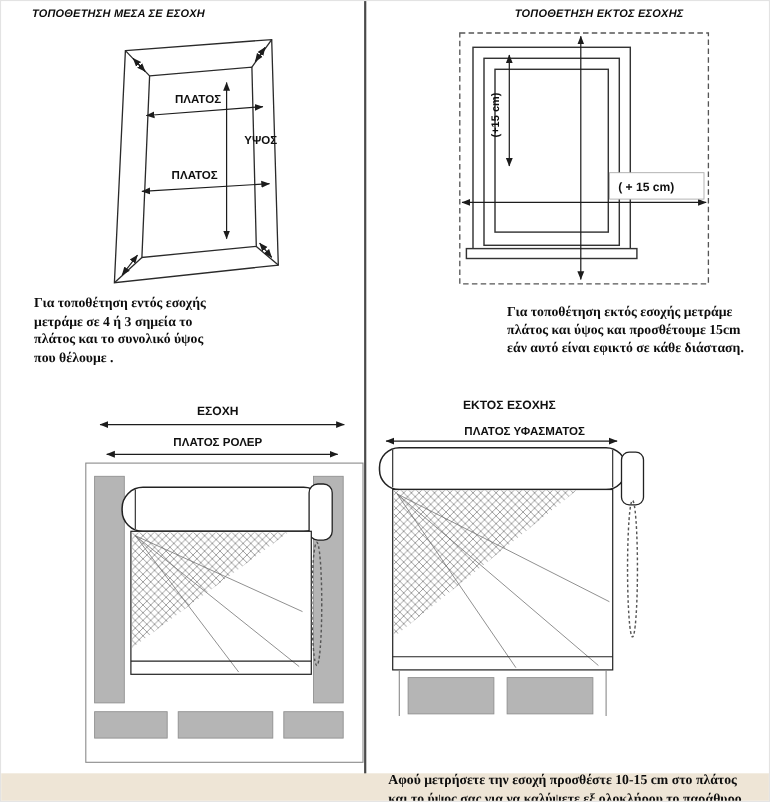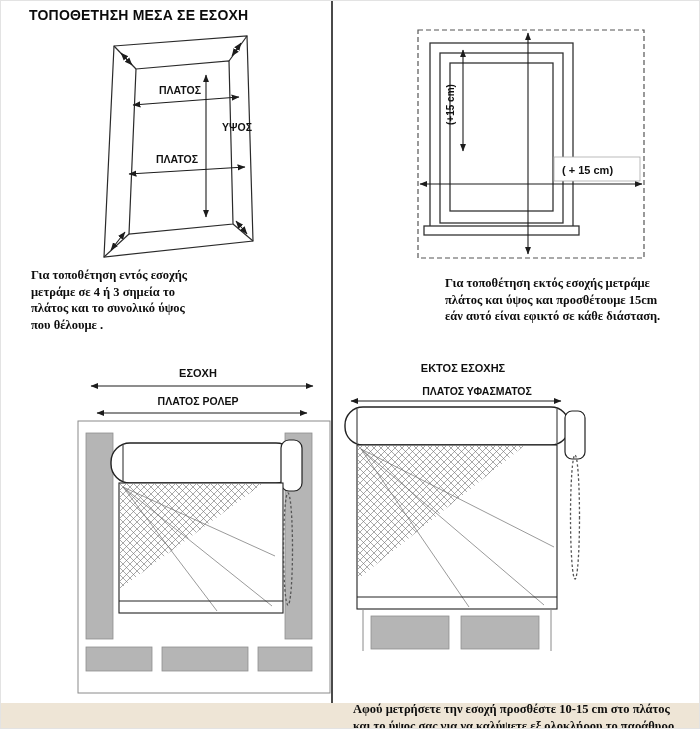--- a/index.html
+++ b/index.html
@@ -3,45 +3,46 @@
 <meta charset="utf-8">
 <style>
   html,body{margin:0;padding:0;background:#ffffff;}
   .page{
     position:relative;width:700px;height:729px;background:#ffffff;
     font-family:"Liberation Sans",sans-serif;color:#111;overflow:hidden;
     border:1px solid #e3e3e3;box-sizing:border-box;
   }
   .divider{position:absolute;left:330px;top:0;width:2px;height:703px;background:#4a4a4a;}
   .footer-strip{position:absolute;left:0;top:702px;width:700px;height:27px;background:#eee5d6;}
-  .title{position:absolute;font-size:14px;font-weight:bold;letter-spacing:.2px;color:#0b0b0b;white-space:nowrap;}
+  .title{position:absolute;font-size:10px;font-weight:bold;letter-spacing:.2px;color:#0b0b0b;white-space:nowrap;font-style:italic;}
   .title.tl{left:28px;top:6px;}
   .title.tr{left:467px;top:6px;}
   .caption{
     position:absolute;font-family:"Liberation Serif",serif;font-weight:700;
     font-size:12.5px;line-height:1.33;color:#0d0d0d;z-index:3;
   }
   .cap-tl{left:30px;top:266px;width:164px;}
-  .cap-tr{left:444px;top:274px;width:230px;}
+  .cap-tr{left:460px;top:274px;width:230px;}
   .cap-br{left:352px;top:652px;width:336px;margin-top:48px;}
   svg{position:absolute;display:block;}
   .svg-tl{left:70px;top:26px;}
   .svg-tr{left:395px;top:22px;}
   .svg-bl{left:66px;top:360px;}
   .svg-br{left:338px;top:356px;}
   svg text{font-family:"Liberation Sans",sans-serif;font-weight:bold;fill:#101010;}
 </style>
 </head>
 <body>
 
 <div class="page">
 
   <div class="divider"></div>
 
   <div class="title tl">ΤΟΠΟΘΕΤΗΣΗ ΜΕΣΑ ΣΕ ΕΣΟΧΗ</div>
+  <div class="title tr">ΤΟΠΟΘΕΤΗΣΗ ΕΚΤΟΣ ΕΣΟΧΗΣ</div>
 
   <svg class="svg-tl" width="250" height="245" viewBox="0 0 250 245">
     <defs>
       <marker id="mA" viewBox="0 0 10 10" refX="9" refY="5" markerWidth="7.5" markerHeight="7.5" orient="auto-start-reverse">
         <path d="M0,1.2 L9.5,5 L0,8.8 z" fill="#1c1c1c"></path>
       </marker>
     </defs>
     <g stroke="#2a2a2a" stroke-width="1.2" fill="none">
       <polygon points="43,19 176,9 182,214 33,230"></polygon>
       <polygon points="65,42 158,34 162,197 58,207"></polygon>

